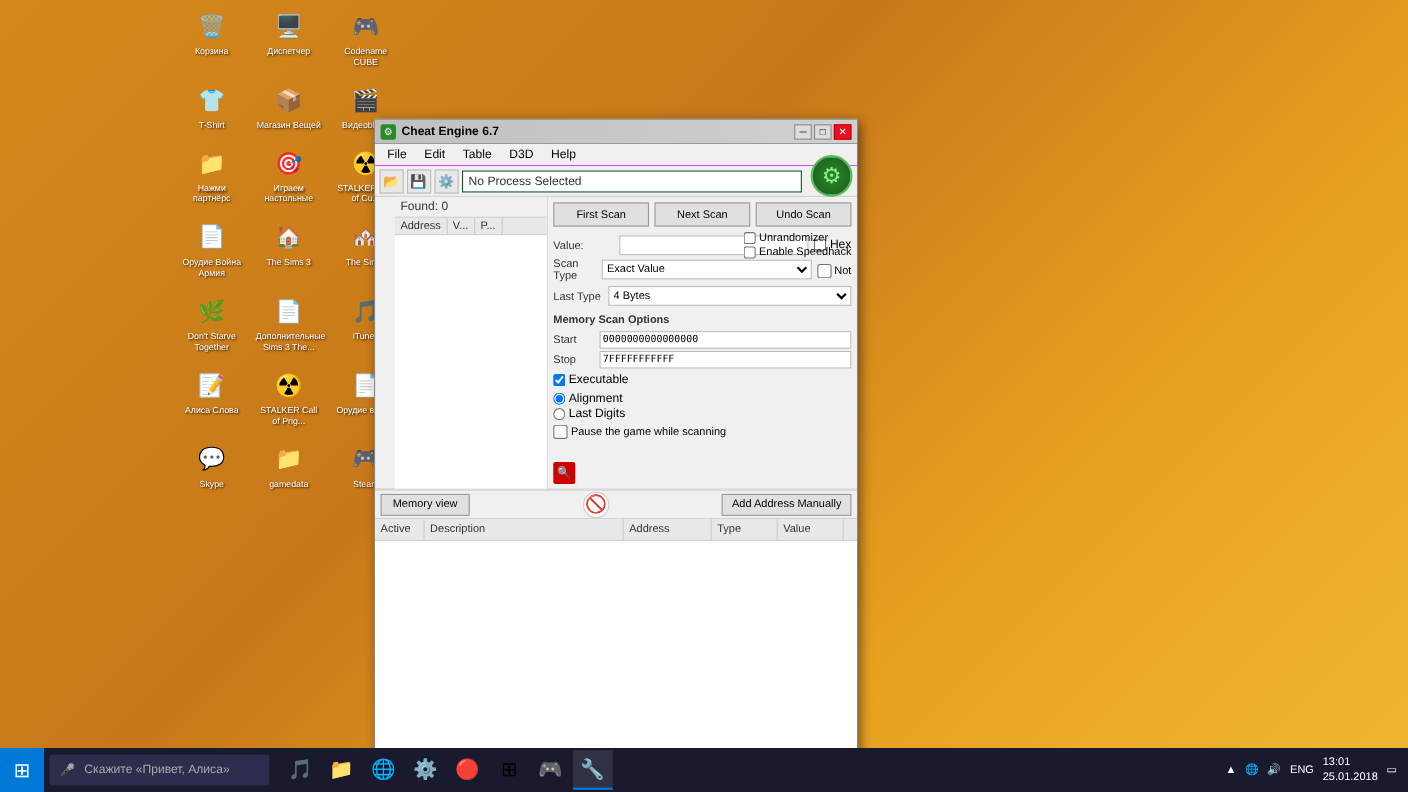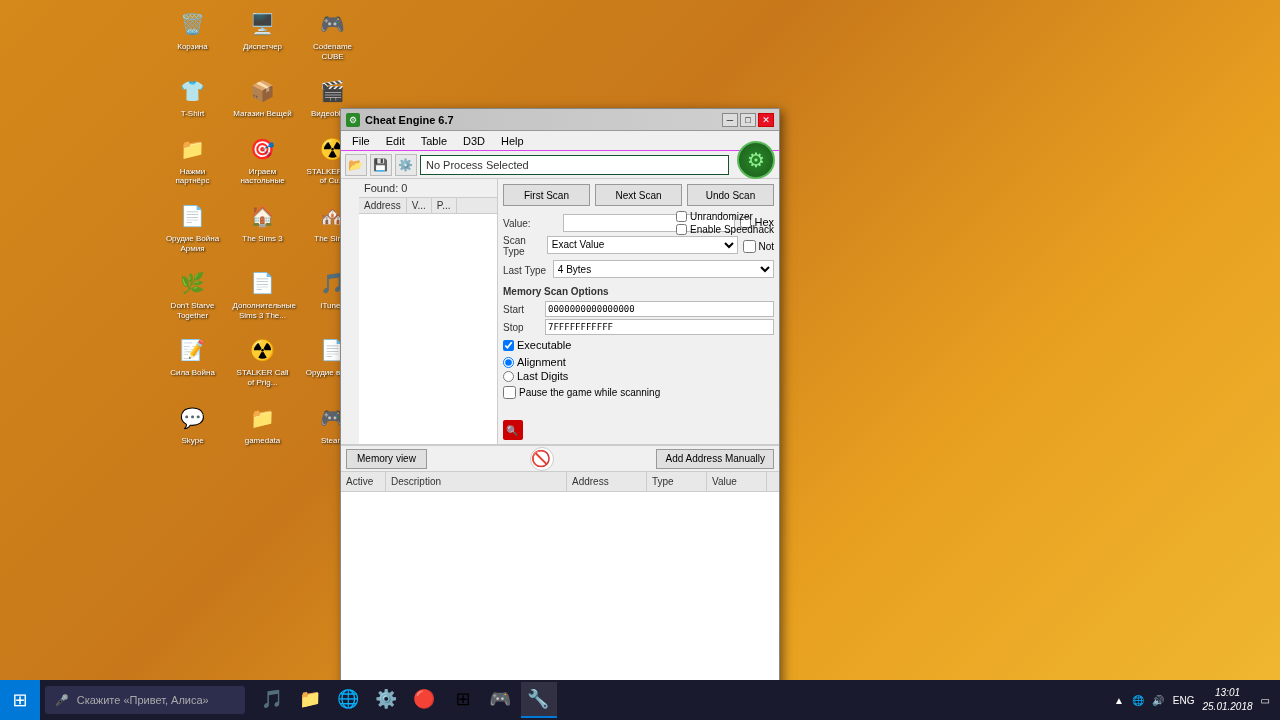--- a/index.html
+++ b/index.html
@@ -70,23 +70,22 @@
     .taskbar-tray {
       display: flex;
       align-items: center;
       gap: 8px;
       padding-right: 10px;
       color: white;
       font-size: 10px;
     }
 
     .taskbar-clock {
-      text-align: center;
+      text-align: left;
       line-height: 1.4;
-      font-style: italic;
     }
 
     
     .ce-window {
       position: absolute;
       left: 340px;
       top: 108px;
       width: 440px;
       background: #f0f0f0;
       border: 1px solid #888;
@@ -527,21 +526,21 @@
     <div class="di">
       <div class="di-img">📄</div>
       <span class="di-label">Дополнительные Sims 3 The...</span>
     </div>
     <div class="di">
       <div class="di-img">🎵</div>
       <span class="di-label">iTunes</span>
     </div>
     <div class="di">
       <div class="di-img">📝</div>
-      <span class="di-label">Сила Война</span>
+      <span class="di-label">Алиса Слова</span>
     </div>
     <div class="di">
       <div class="di-img">☢️</div>
       <span class="di-label">STALKER Call of Prig...</span>
     </div>
     <div class="di">
       <div class="di-img">📄</div>
       <span class="di-label">Орудие войны</span>
     </div>
     <div class="di">

